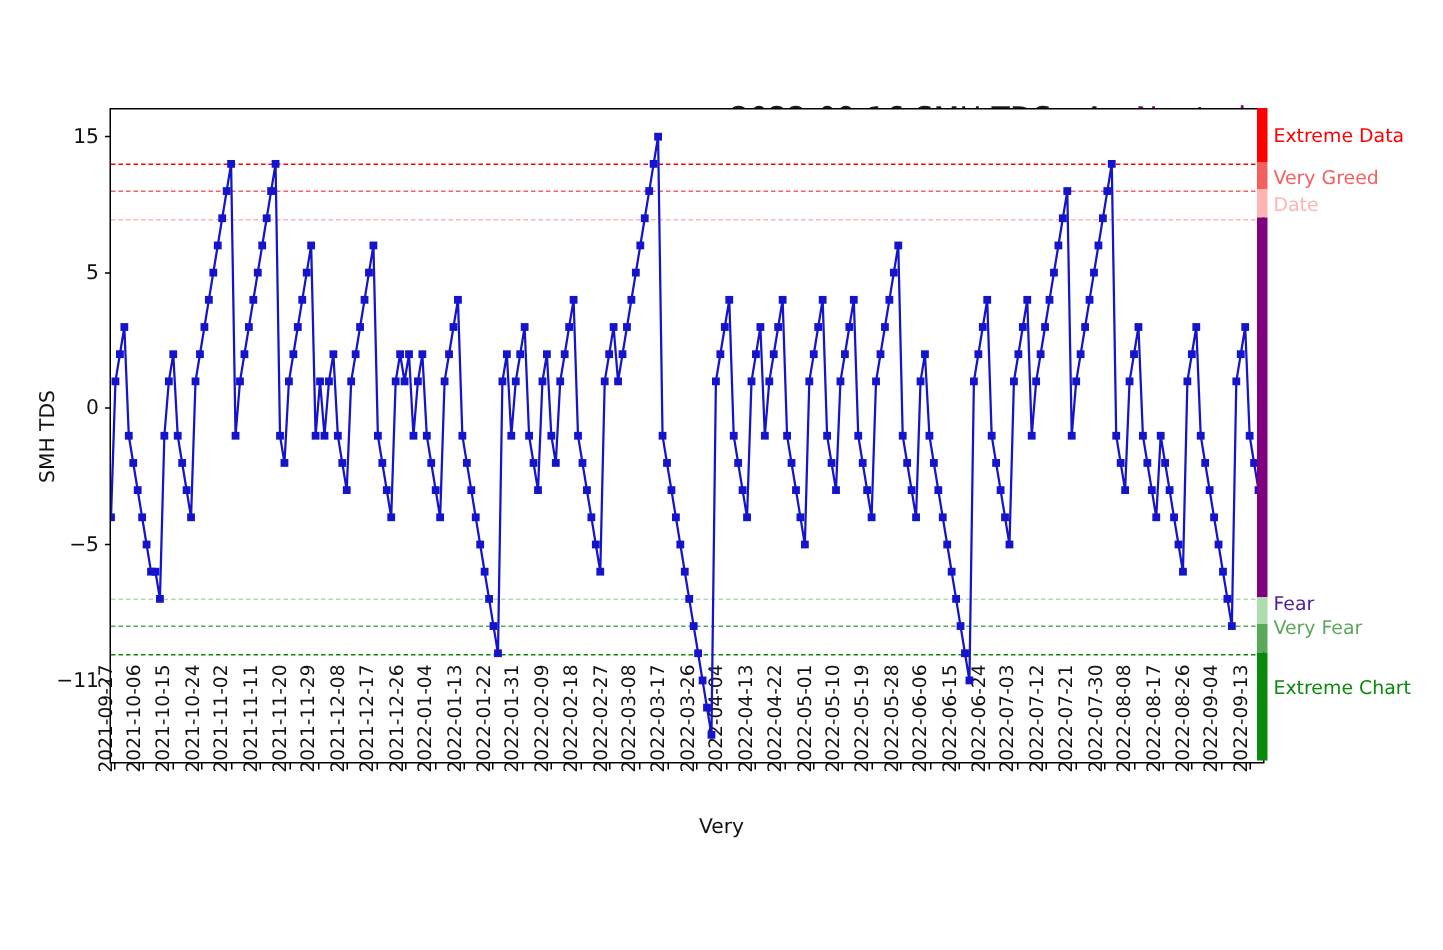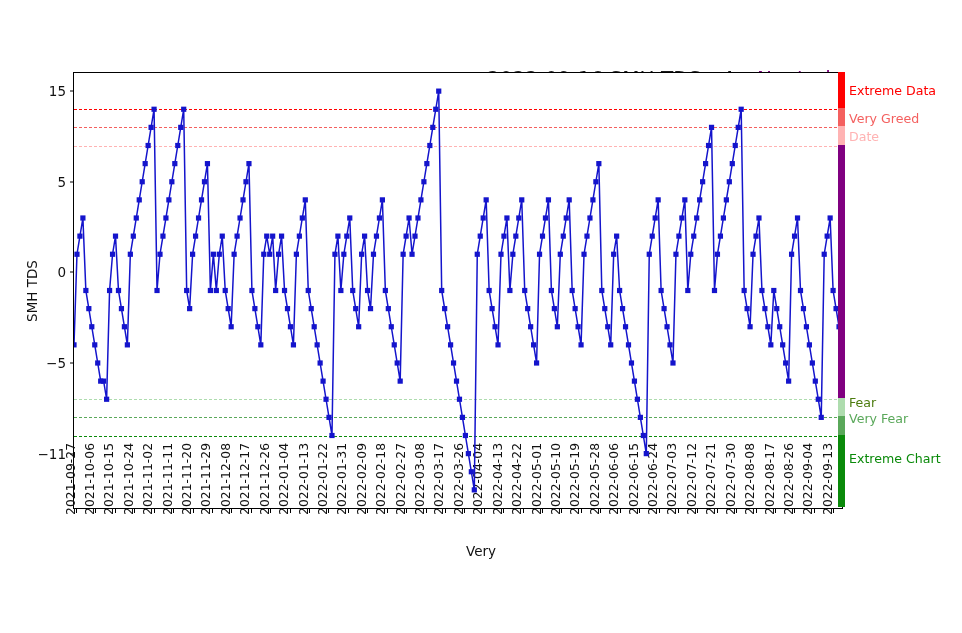--- a/index.html
+++ b/index.html
@@ -445,18 +445,18 @@
       <div class="gseg" style="top: 54.375px; height: 18.125px; background: rgb(255, 179, 179);"></div>
       <div class="gseg" style="top: 72.5px; height: 253.75px; background: rgb(128, 0, 128);"></div>
       <div class="gseg" style="top: 326.25px; height: 18.125px; background: rgb(174, 220, 174);"></div>
       <div class="gseg" style="top: 344.375px; height: 18.125px; background: rgb(90, 168, 90);"></div>
       <div class="gseg" style="top: 362.5px; height: 72.5px; background: rgb(10, 138, 10);"></div>
     </div>
   <div id="gaugelabels">
       <div class="glabel" style="top: 90.125px; color: rgb(255, 0, 0);">Extreme Data</div>
       <div class="glabel" style="top: 118.219px; color: rgb(244, 96, 95);">Very Greed</div>
       <div class="glabel" style="top: 136.344px; color: rgb(255, 179, 179);">Date</div>
-      <div class="glabel" style="top: 401.875px; color: #4d7c0f;">Fear</div>
+      <div class="glabel" style="top: 401.875px; color: #4c1d95;">Fear</div>
       <div class="glabel" style="top: 418.188px; color: rgb(90, 168, 90);">Very Fear</div>
       <div class="glabel" style="top: 458.062px; color: rgb(10, 138, 10);">Extreme Chart</div>
     </div>
 
 </div>
 
 </body></html>

